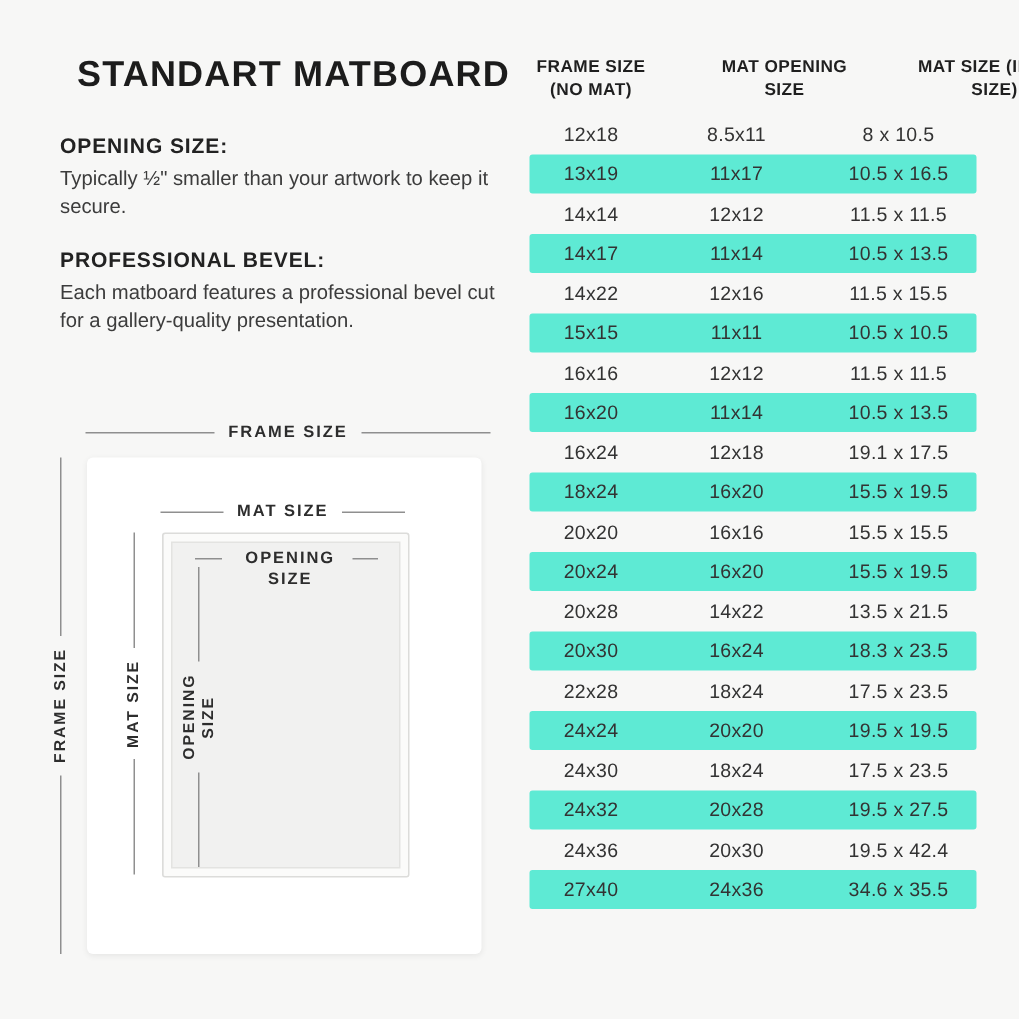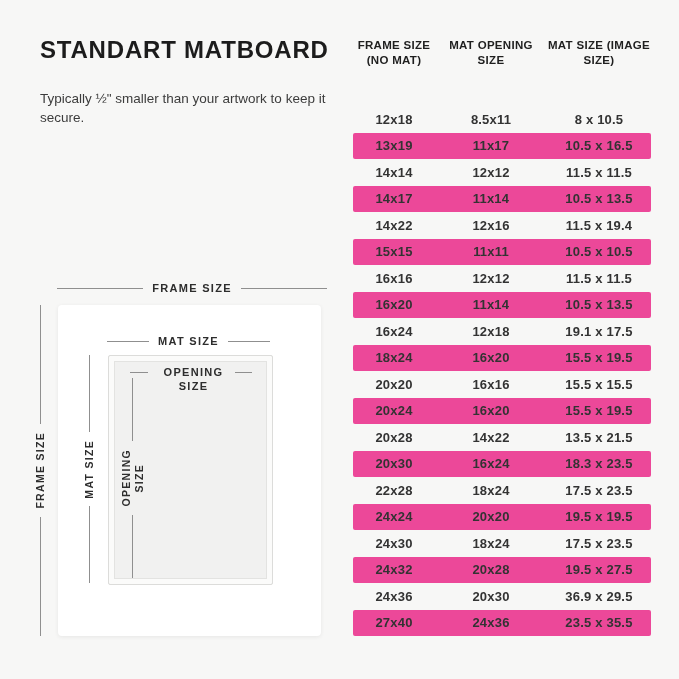--- a/index.html
+++ b/index.html
@@ -7,21 +7,21 @@
     width:679px;height:679px;position:relative;overflow:hidden;
     background:#f7f7f6;
     font-family:"Liberation Sans",sans-serif;
     color:#232323;
     -webkit-font-smoothing:antialiased;
   }
   
   .left-col{position:absolute;left:40px;top:34px;width:300px;}
   .page-title{
     font-size:24px;font-weight:700;letter-spacing:.8px;line-height:31px;
-    color:#1c1c1c;margin:0;
+    color:#1c1c1c;margin:0;text-align:right;
   }
   .text-section{margin-top:24px;}
   .text-section + .text-section{margin-top:18px;}
   .section-heading{
     font-size:14px;font-weight:700;letter-spacing:.6px;color:#222;
     margin:0 0 4px 0;
   }
   .section-body{
     font-size:13.5px;line-height:19px;color:#3c3c3c;margin:0;
   }
@@ -59,43 +59,48 @@
   #dim-mat-h{left:77px;top:59px;width:163px;}
   #dim-opening-h{left:100px;top:90px;width:122px;}
   #dim-frame-v{left:2px;top:30px;width:16px;height:331px;}
   #dim-mat-v{left:51px;top:80px;width:16px;height:228px;}
   #dim-opening-v{left:88px;top:103px;width:28px;height:200px;}
   
   .size-table{position:absolute;left:353px;top:38px;width:298px;}
   .thead{
     display:grid;grid-template-columns:82px 112px 104px;
     font-size:11.5px;font-weight:700;letter-spacing:.3px;line-height:15px;
-    color:#1f1f1f;text-align:center;
-  }
-  .tbody{margin-top:38px;font-weight:bold;}
+    color:#1f1f1f;text-align:center;gap:32px;
+  }
+  .tbody{margin-top:8px;}
   .trow{
     display:grid;grid-template-columns:82px 112px 104px;
     height:26.5px;align-items:center;text-align:center;
     font-size:13px;color:#333;letter-spacing:.2px;
     border-radius:2px;
   }
-  .trow.shaded{background:#ec4899;}
+  .trow.shaded{background:#5eead4;}
 </style>
 </head>
 <body>
 
 <div class="left-col">
   <h1 class="page-title">
     <span>STANDART MATBOARD</span><br>
   </h1>
 
   <div class="text-section">
+    <p class="section-heading">OPENING SIZE:</p>
     <p class="section-body">Typically ½" smaller than your artwork to keep it secure.</p>
   </div>
 
+  <div class="text-section">
+    <p class="section-heading">PROFESSIONAL BEVEL:</p>
+    <p class="section-body">Each matboard features a professional bevel cut for a gallery-quality presentation.</p>
+  </div>
 </div>
 
 <div class="diagram">
 
   <div class="dim-h" id="dim-frame-h">
     <div class="dline"></div>
     <span class="dim-label">FRAME SIZE</span>
     <div class="dline"></div>
   </div>
 
@@ -160,21 +165,21 @@
         <div class="tcell">11.5 x 11.5</div>
       </div>
       <div class="trow shaded">
         <div class="tcell">14x17</div>
         <div class="tcell">11x14</div>
         <div class="tcell">10.5 x 13.5</div>
       </div>
       <div class="trow">
         <div class="tcell">14x22</div>
         <div class="tcell">12x16</div>
-        <div class="tcell">11.5 x 19.4</div>
+        <div class="tcell">11.5 x 15.5</div>
       </div>
       <div class="trow shaded">
         <div class="tcell">15x15</div>
         <div class="tcell">11x11</div>
         <div class="tcell">10.5 x 10.5</div>
       </div>
       <div class="trow">
         <div class="tcell">16x16</div>
         <div class="tcell">12x12</div>
         <div class="tcell">11.5 x 11.5</div>
@@ -230,21 +235,21 @@
         <div class="tcell">17.5 x 23.5</div>
       </div>
       <div class="trow shaded">
         <div class="tcell">24x32</div>
         <div class="tcell">20x28</div>
         <div class="tcell">19.5 x 27.5</div>
       </div>
       <div class="trow">
         <div class="tcell">24x36</div>
         <div class="tcell">20x30</div>
-        <div class="tcell">36.9 x 29.5</div>
+        <div class="tcell">19.5 x 42.4</div>
       </div>
       <div class="trow shaded">
         <div class="tcell">27x40</div>
         <div class="tcell">24x36</div>
-        <div class="tcell">23.5 x 35.5</div>
+        <div class="tcell">34.6 x 35.5</div>
       </div>
     </div>
 </div>
 
 </body></html>

